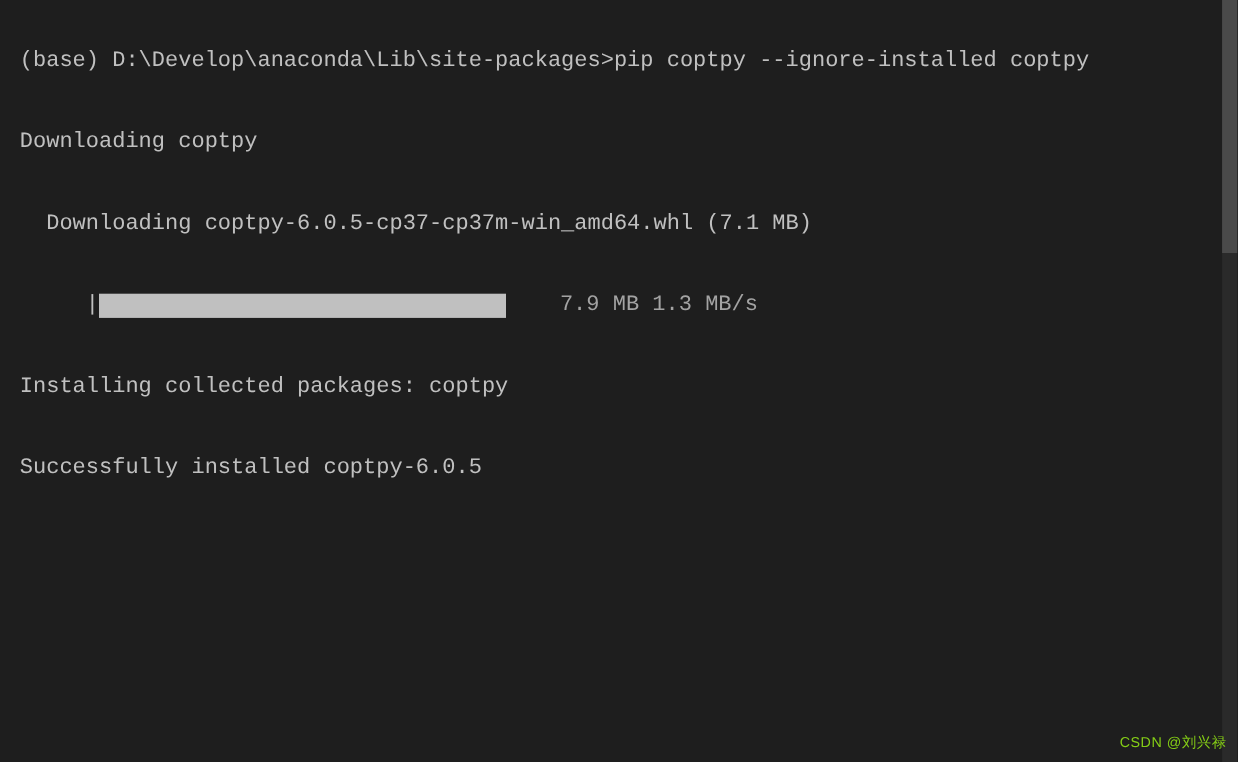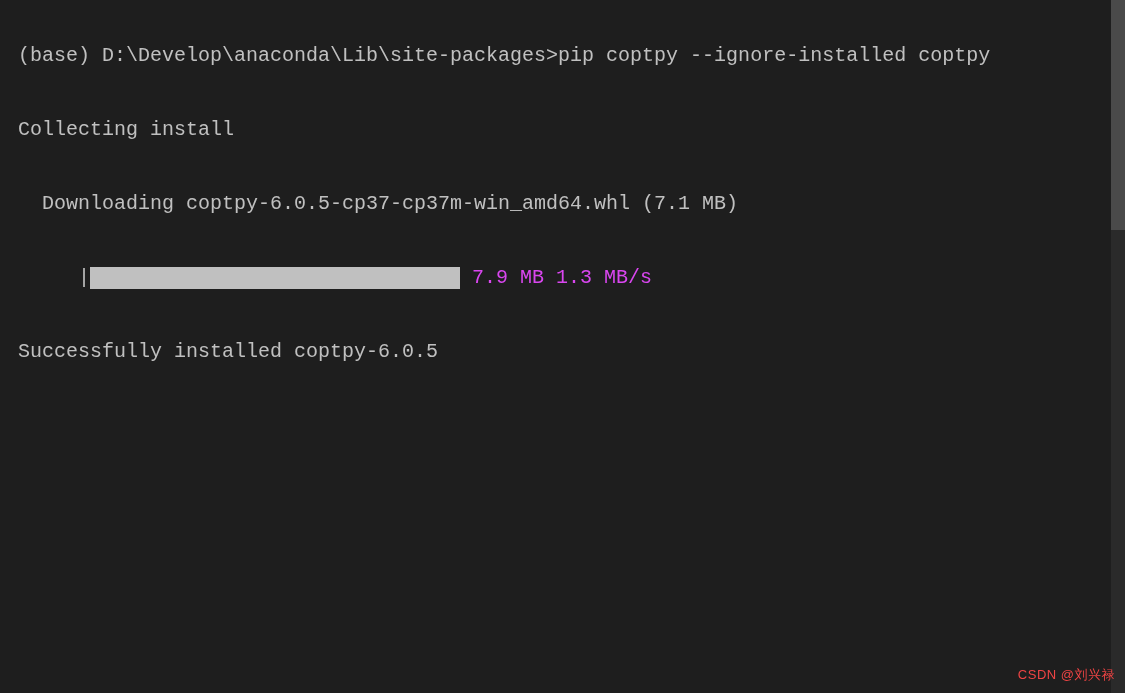--- a/index.html
+++ b/index.html
@@ -39,28 +39,29 @@
       color: #c0c0c0;
     }
     .progress-bar {
       background: #c0c0c0;
       height: 22px;
       width: 370px;
       display: inline-block;
       margin: 0 0px;
     }
     .progress-rest {
-      color: #d946ef;
+      color: #a3a3a3;
+      margin-left: 37px;
     }
     .watermark {
       position: absolute;
       right: 10px;
       bottom: 6px;
       font-size: 13px;
-      color: #ef4444;
+      color: #84cc16;
       font-family: sans-serif;
       letter-spacing: 0.5px;
     }
     .scrollbar {
       position: absolute;
       right: 0;
       top: 0;
       width: 14px;
       height: 100%;
       background: #2a2a2a;
@@ -72,23 +73,24 @@
       width: 14px;
       height: 230px;
       background: #4a4a4a;
     }
   </style>
 </head>
 <body>
 
 <div class="terminal">
 <span class="line"><span>(base) D:\Develop\anaconda\Lib\site-packages&gt;</span><span>pip coptpy --ignore-installed coptpy</span></span>
-<span class="line">Collecting install</span>
+<span class="line">Downloading coptpy</span>
 <span class="line indent1">Downloading coptpy-6.0.5-cp37-cp37m-win_amd64.whl (7.1 MB)</span>
 <span class="line progress-line"><span class="pipe">|</span><span class="progress-bar"></span><span class="progress-rest"> 7.9 MB 1.3 MB/s</span></span>
+<span class="line">Installing collected packages: coptpy</span>
 <span class="line">Successfully installed coptpy-6.0.5</span>
 <span class="line"></span>
 <span class="line"></span>
 
 
 
 
 
 
 

